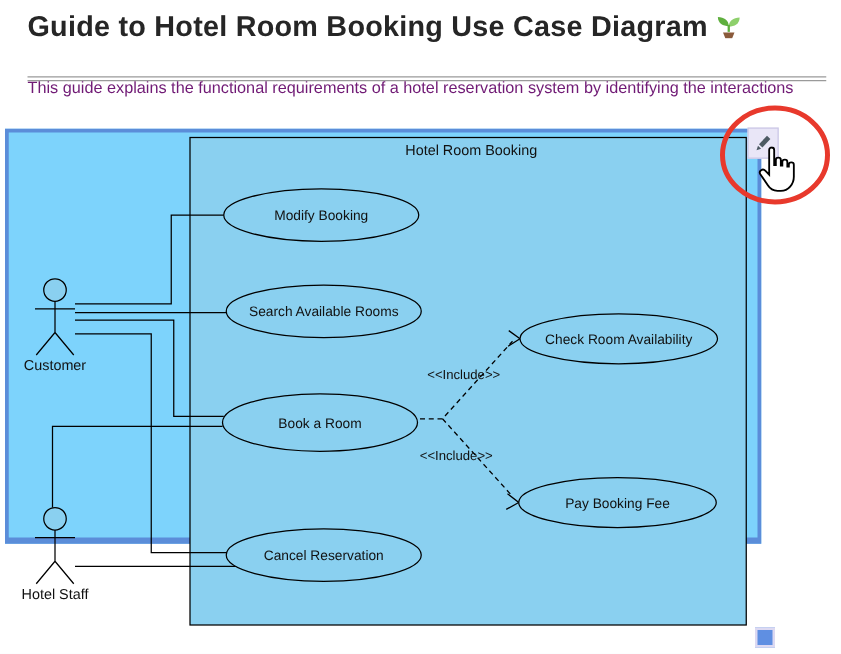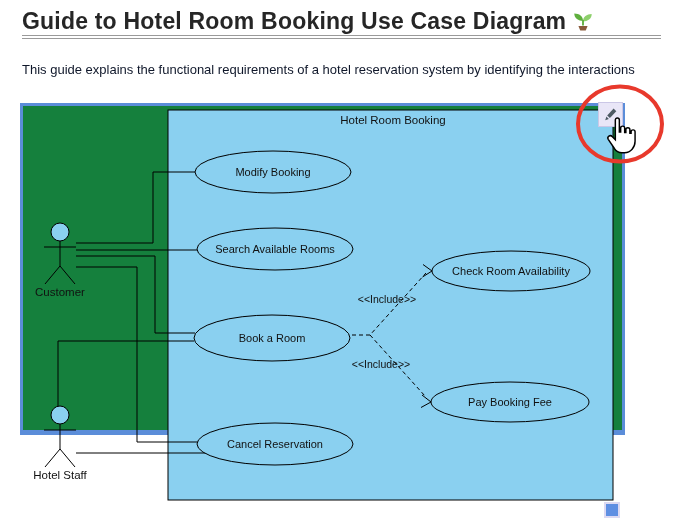--- a/index.html
+++ b/index.html
@@ -5,33 +5,33 @@
   * { margin:0; padding:0; box-sizing:border-box; }
   html,body { background:#ffffff; }
   #page {
     position:relative; width:673px; height:523px; overflow:hidden;
     background:#ffffff; font-family:"Liberation Sans", sans-serif;
   }
   
   #title {
     position:absolute; left:22px; top:8px; right:12px;
     font-size:23px; font-weight:bold; color:#262626;
-    padding-bottom:0; border-bottom:4px double #9a9a9a;
+    padding-bottom:26px; border-bottom:4px double #9a9a9a;
     letter-spacing:0.2px; white-space:nowrap;
   }
   #title .emoji { display:inline-block; width:22px; height:22px; vertical-align:-2px; margin-left:6px; }
   #intro {
     position:absolute; left:22px; top:59px; width:648px;
-    font-size:13px; line-height:21.5px; color:#0f172a;
+    font-size:13px; line-height:21.5px; color:#701a75;
   }
   #intro span { display:block; }
   
   #widget {
-    position:absolute; left:20px; top:103px; width:605px; height:332px;
-    background:#15803d;
+    position:absolute; left:4px; top:103px; width:605px; height:332px;
+    background:#7dd3fc;
     border:3px solid #5b8dd9; border-bottom-width:5px;
   }
   #widget svg.diagram { position:absolute; left:0; top:0; }
   svg text { font-family:"Liberation Sans", sans-serif; fill:#111111; }
   .uc-label   { font-size:11px; text-anchor:middle; }
   .sys-label  { font-size:11.5px; text-anchor:middle; }
   .actor-label{ font-size:11.5px; text-anchor:middle; }
   .inc-label  { font-size:10.5px; text-anchor:middle; }
   .shape  { fill:#8ad0f0; stroke:#000000; stroke-width:1; }
   .wire   { fill:none; stroke:#000000; stroke-width:1; }

